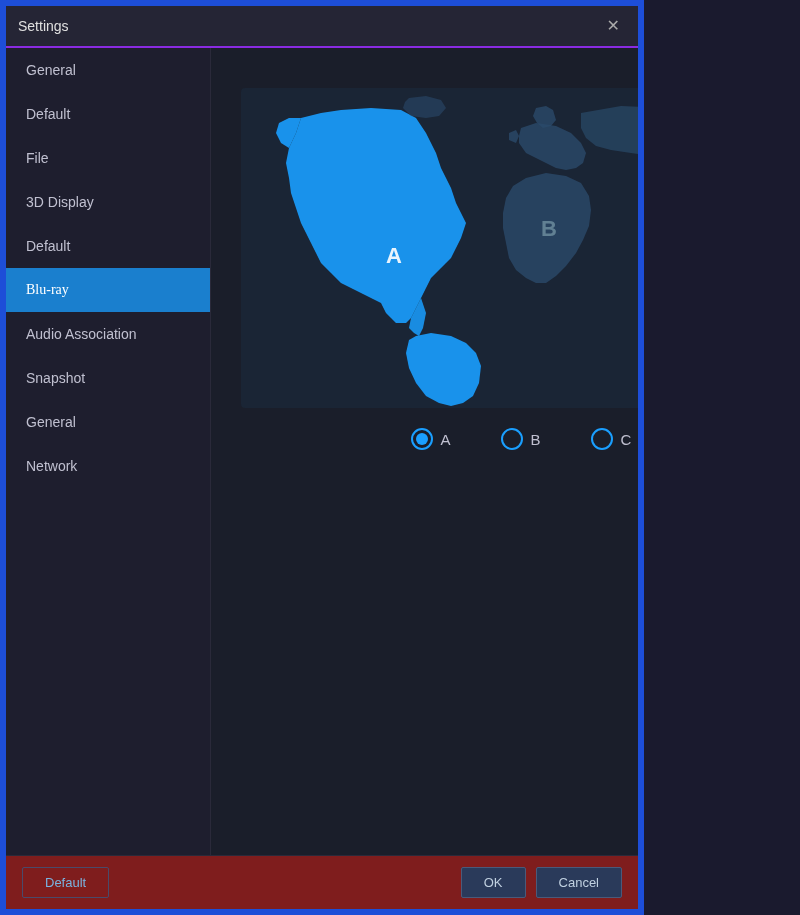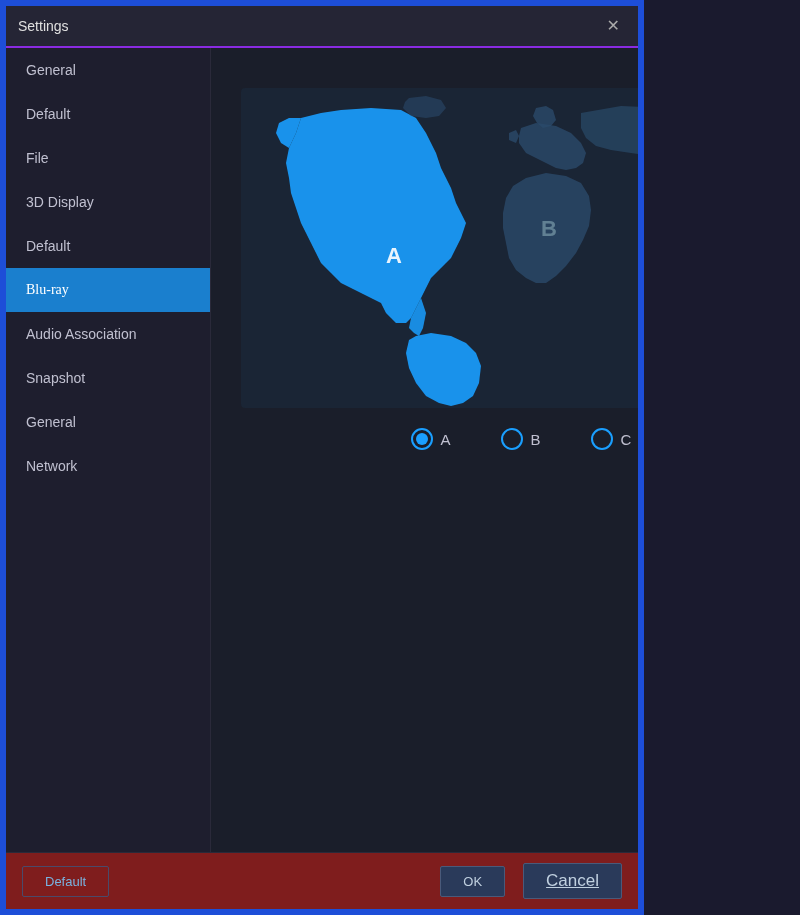--- a/index.html
+++ b/index.html
@@ -146,21 +146,21 @@
     }
 
     .footer-left {
       display: flex;
       align-items: center;
     }
 
     .footer-right {
       display: flex;
       align-items: center;
-      gap: 18px;
+      gap: 10px;
     }
 
     .btn-default {
       background: transparent;
       border: 1px solid #4a4a6a;
       color: #7ab3e0;
       padding: 7px 22px;
       font-size: 13px;
       cursor: pointer;
       border-radius: 2px;
@@ -174,24 +174,23 @@
       font-size: 13px;
       cursor: pointer;
       border-radius: 2px;
     }
 
     .btn-cancel {
       background: #2a3a5a;
       border: 1px solid #4a5a7a;
       color: #c0d0e0;
       padding: 7px 22px;
-      font-size: 17px;
+      font-size: 13px;
       cursor: pointer;
       border-radius: 2px;
-      text-decoration: underline;
     }
   </style>
 </head>
 <body>
 
 <div class="window">
   <div class="title-bar">
     <span class="title-bar-title">Settings</span>
     <button class="close-btn">✕</button>
   </div>

